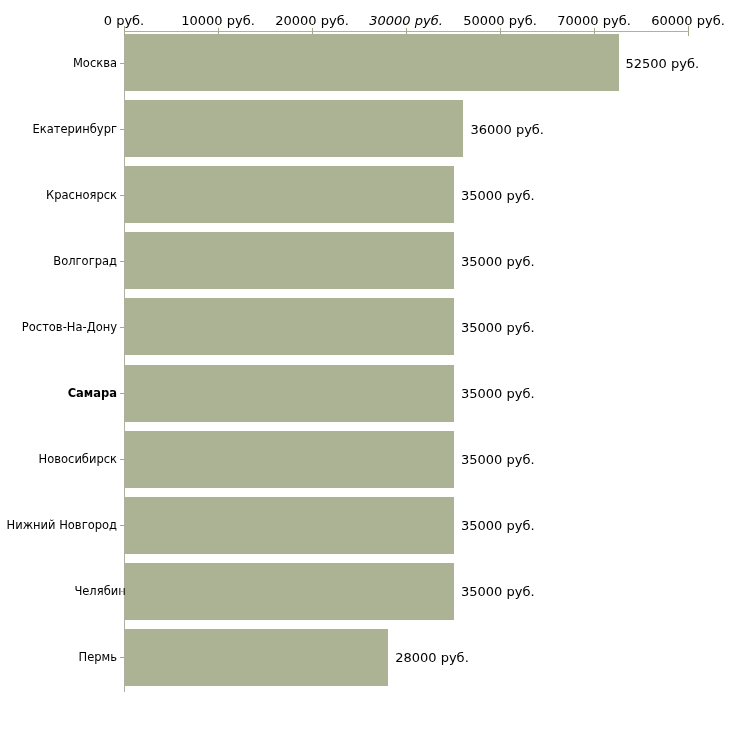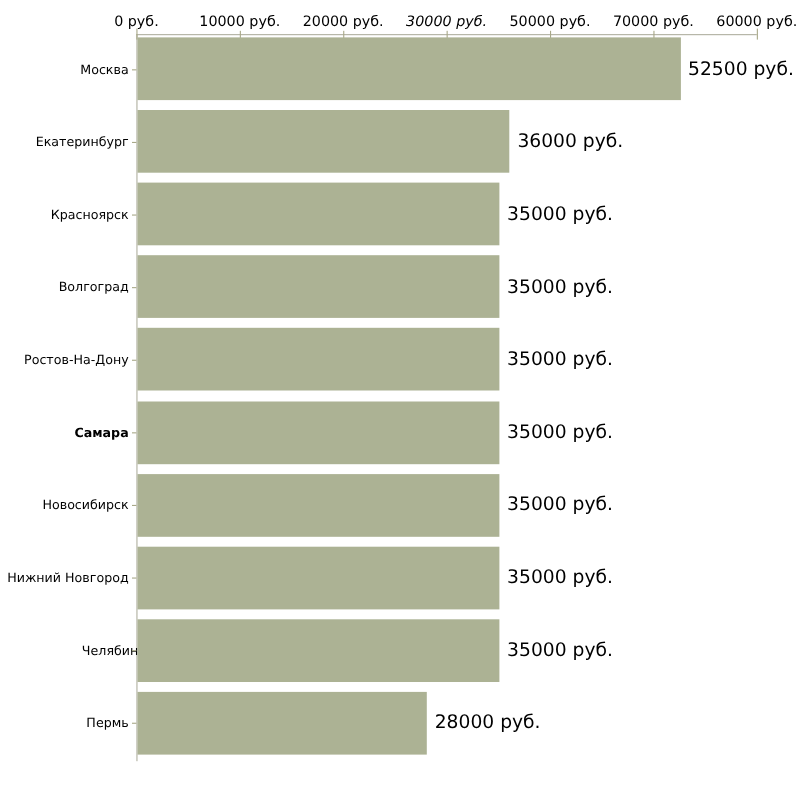--- a/index.html
+++ b/index.html
@@ -83,21 +83,21 @@
 
   
   .bar {
     position: absolute;
     left: 125px;
     height: 57px;
     background: #acb294;
   }
   .bar-value {
     position: absolute;
-    font-size: 17px;
+    font-size: 13px;
     color: #000000;
     white-space: nowrap;
     transform: translateY(-50%);
   }
 </style>
 </head>
 <body>
 
 <div id="chart-root">
 

